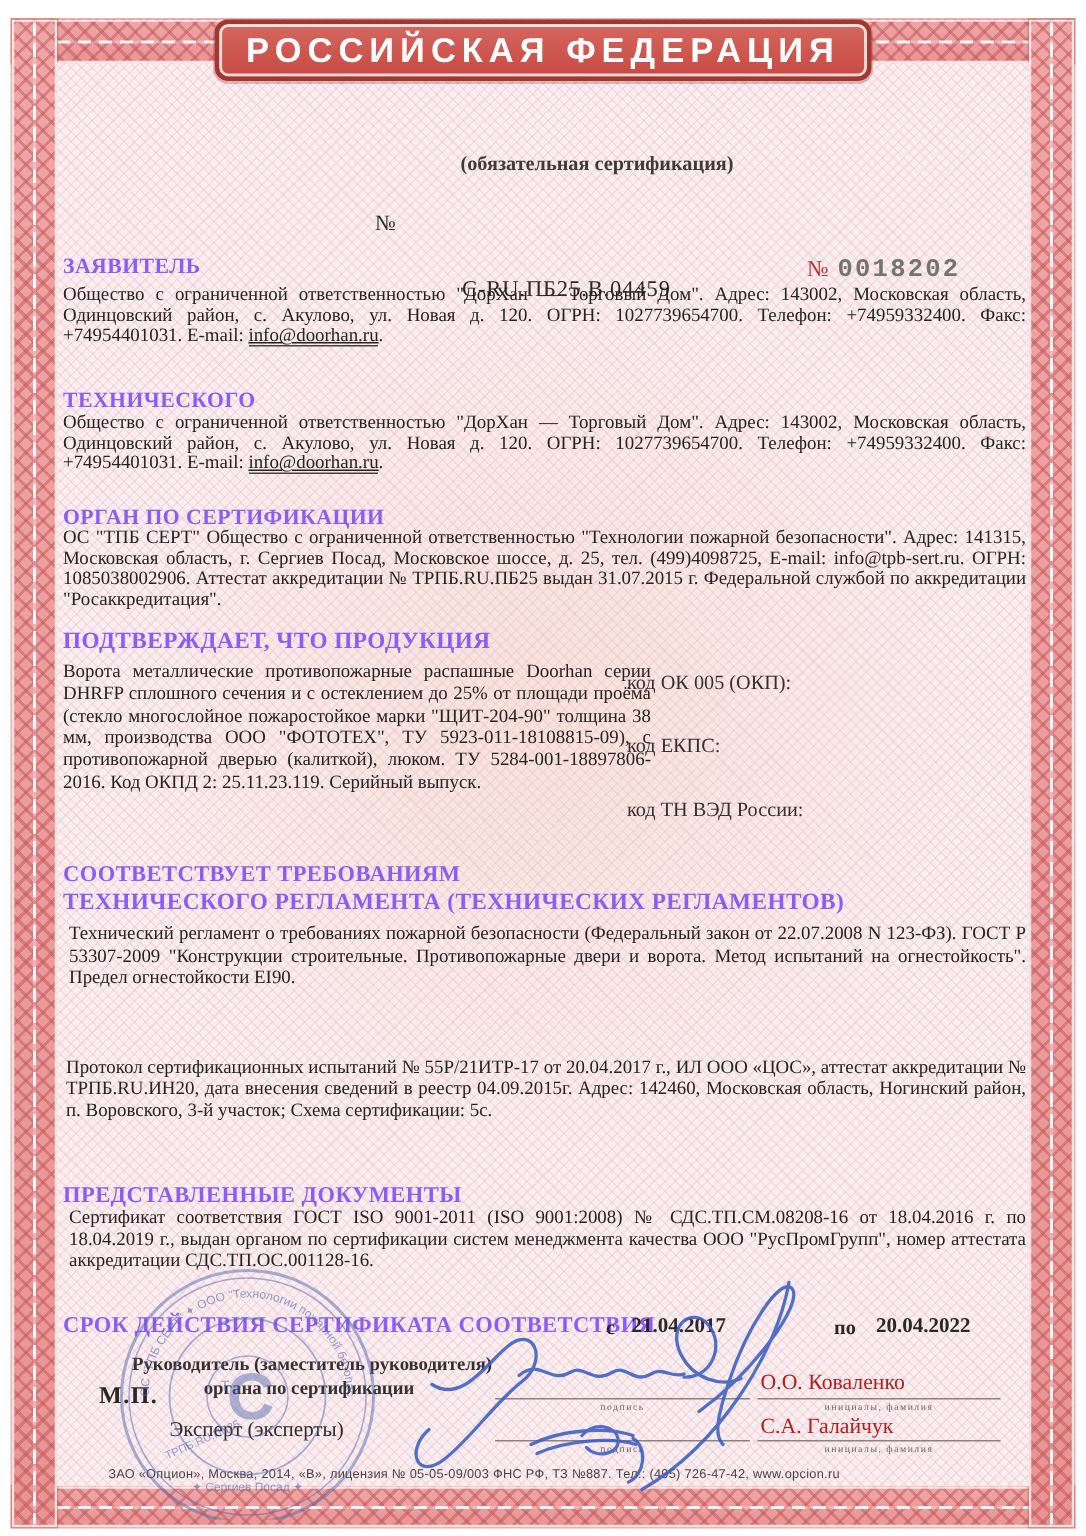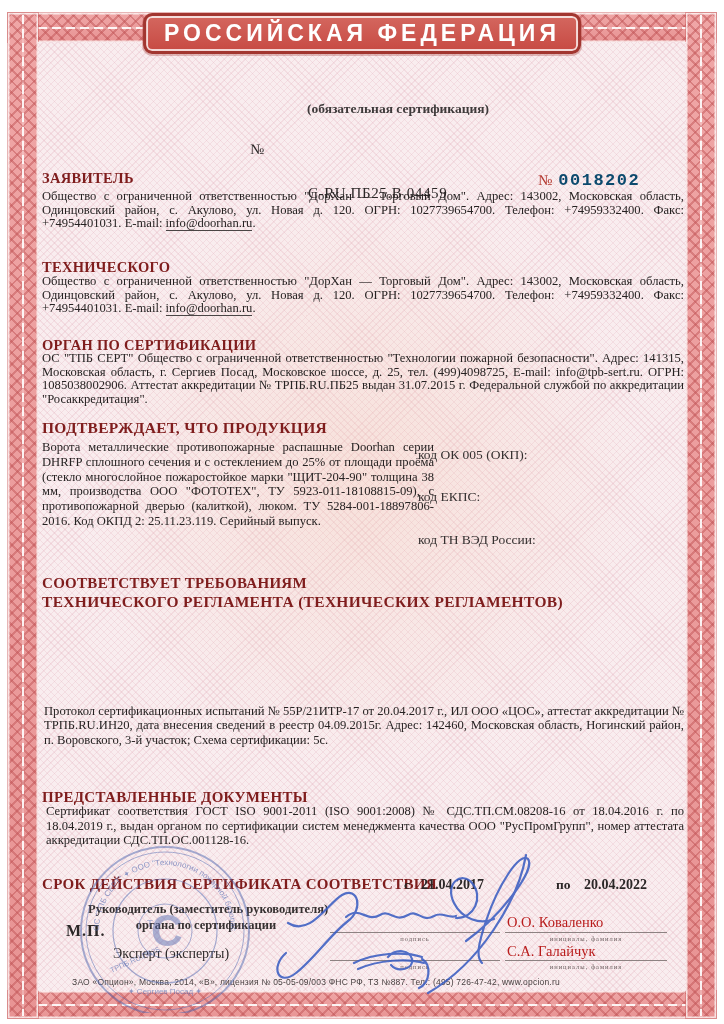--- a/index.html
+++ b/index.html
@@ -49,26 +49,26 @@
   .subtitle{
     position:absolute; top:101px; left:0; width:100%; text-align:center;
     font-size:13.5px; font-weight:bold; color:#3e3a3a; z-index:2;padding-left:36px;
   }
   .abs{position:absolute; z-index:2;}
   .numrow-label{top:141px; left:250px; font-size:14.5px;}
   .numrow-value{top:141px; left:308px; font-size:15px; letter-spacing:.6px;margin-top:44px;}
   .serial{top:171px; left:538px; white-space:nowrap;}
   .serial .nsign{font-size:15px; color:#b3372e; margin-right:6px;}
   .serial .digits{font-family:"Liberation Mono",monospace; font-weight:bold; font-size:17px;
-    color:#0c4a6e; letter-spacing:1.5px;}
-  .h{font-weight:bold; font-size:14.5px; letter-spacing:.3px; color:#7f1d1d; left:42px; white-space:nowrap;}
+    color:#737373; letter-spacing:1.5px;}
+  .h{font-weight:bold; font-size:14.5px; letter-spacing:.3px; color:#8b5cf6; left:42px; white-space:nowrap;}
   .p{
     left:42px; width:642px; font-size:12.6px; line-height:13.7px; text-align:justify; color:#262222;
   }
-  .email{border-bottom:1px solid #4a4545;}
+  .email{border-bottom:1px solid #4a4545;text-decoration:underline;}
   .h-applicant{top:170px;} .p-applicant{top:190px;}
   .h-manufacturer{top:259px;} .p-manufacturer{top:275px;}
   .h-certbody{top:337px;} .p-certbody{top:352px;}
   .h-product{top:419px; font-size:15.5px;}
   .p-product{top:440px; width:392px; line-height:14.8px;}
   .code{font-weight:normal; font-size:13.5px; left:418px; white-space:nowrap; color:#353030;}
   .code-okp{top:447px;} .code-ekps{top:489px;} .code-tnved{top:532px;}
   .h-comply1{top:575px; font-size:15px;}
   .h-comply2{top:593px; font-size:15.5px;}
   .p-comply{top:615px; left:46px; width:638px; line-height:14.6px;}
@@ -136,20 +136,21 @@
   <div class="abs p p-certbody">ОС "ТПБ СЕРТ" Общество с ограниченной ответственностью "Технологии пожарной безопасности". Адрес: 141315, Московская область, г. Сергиев Посад, Московское шоссе, д. 25, тел. (499)4098725, E-mail: info@tpb-sert.ru. ОГРН: 1085038002906. Аттестат аккредитации № ТРПБ.RU.ПБ25 выдан 31.07.2015 г. Федеральной службой по аккредитации "Росаккредитация".</div>
 
   <div class="abs h h-product">ПОДТВЕРЖДАЕТ, ЧТО ПРОДУКЦИЯ</div>
   <div class="abs p p-product">Ворота металлические противопожарные распашные Doorhan серии DHRFP сплошного сечения и с остеклением до 25% от площади проёма (стекло многослойное пожаростойкое марки "ЩИТ-204-90" толщина 38 мм, производства ООО "ФОТОТЕХ", ТУ 5923-011-18108815-09), с противопожарной дверью (калиткой), люком. ТУ 5284-001-18897806-2016. Код ОКПД 2: 25.11.23.119. Серийный выпуск.</div>
   <div class="abs code code-okp">код ОК 005 (ОКП):</div>
   <div class="abs code code-ekps">код ЕКПС:</div>
   <div class="abs code code-tnved">код ТН ВЭД России:</div>
 
   <div class="abs h h-comply1">СООТВЕТСТВУЕТ ТРЕБОВАНИЯМ</div>
   <div class="abs h h-comply2">ТЕХНИЧЕСКОГО РЕГЛАМЕНТА (ТЕХНИЧЕСКИХ РЕГЛАМЕНТОВ)</div>
+  <div class="abs p p-comply">Технический регламент о требованиях пожарной безопасности (Федеральный закон  от 22.07.2008 N 123-ФЗ). ГОСТ Р 53307-2009 "Конструкции строительные. Противопожарные двери и ворота. Метод испытаний на огнестойкость". Предел  огнестойкости EI90.</div>
 
   <div class="abs p p-tests">Протокол сертификационных испытаний № 55Р/21ИТР-17 от 20.04.2017 г., ИЛ ООО «ЦОС», аттестат аккредитации № ТРПБ.RU.ИН20, дата внесения сведений в реестр 04.09.2015г. Адрес: 142460, Московская область, Ногинский район, п. Воровского, 3-й участок; Схема сертификации: 5с.</div>
 
   <div class="abs h h-docs">ПРЕДСТАВЛЕННЫЕ ДОКУМЕНТЫ</div>
   <div class="abs p p-docs">Сертификат соответствия ГОСТ ISO 9001-2011 (ISO 9001:2008) № СДС.ТП.СМ.08208-16 от 18.04.2016 г. по 18.04.2019 г., выдан органом по сертификации систем менеджмента качества ООО "РусПромГрупп", номер аттестата аккредитации СДС.ТП.ОС.001128-16.</div>
 
   <div class="abs h h-validity">СРОК ДЕЙСТВИЯ СЕРТИФИКАТА СООТВЕТСТВИЯ</div>
   <div class="abs val-from-label">с</div>
   <div class="abs val-from">21.04.2017</div>
   <div class="abs val-to-label">по</div>

